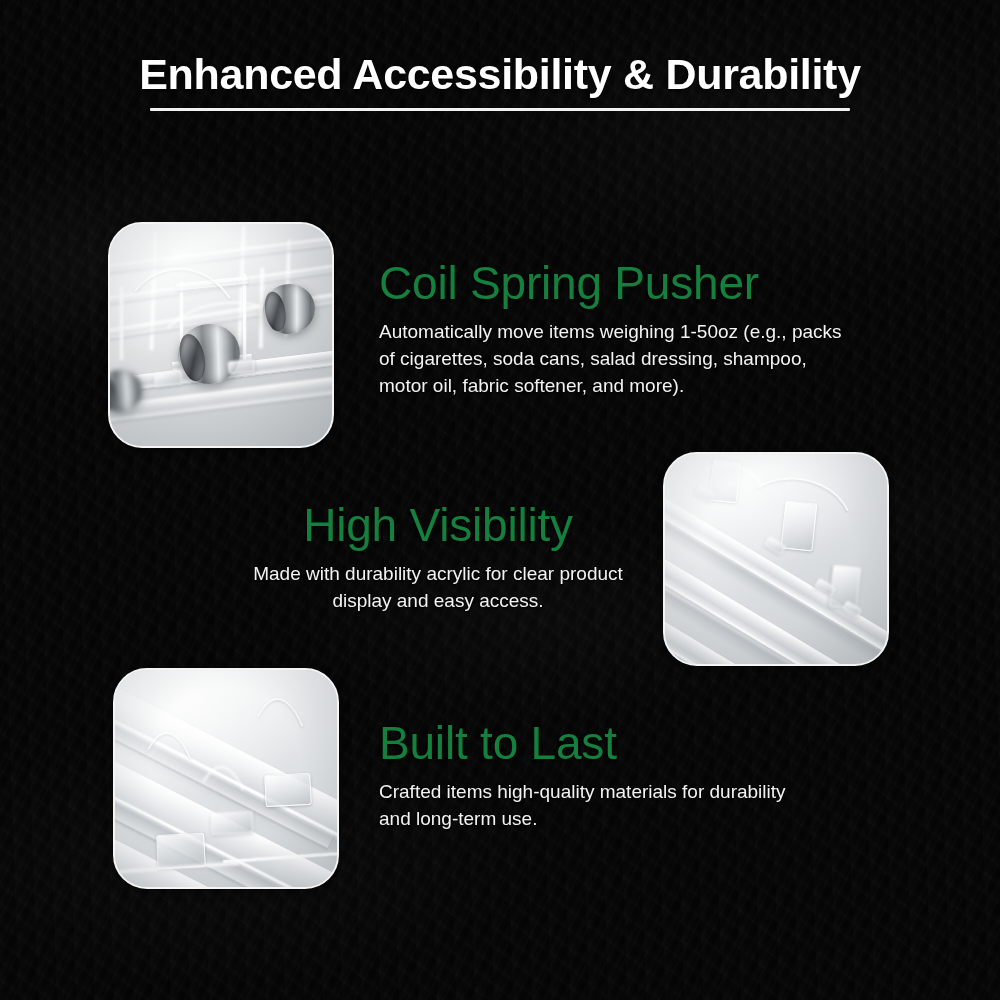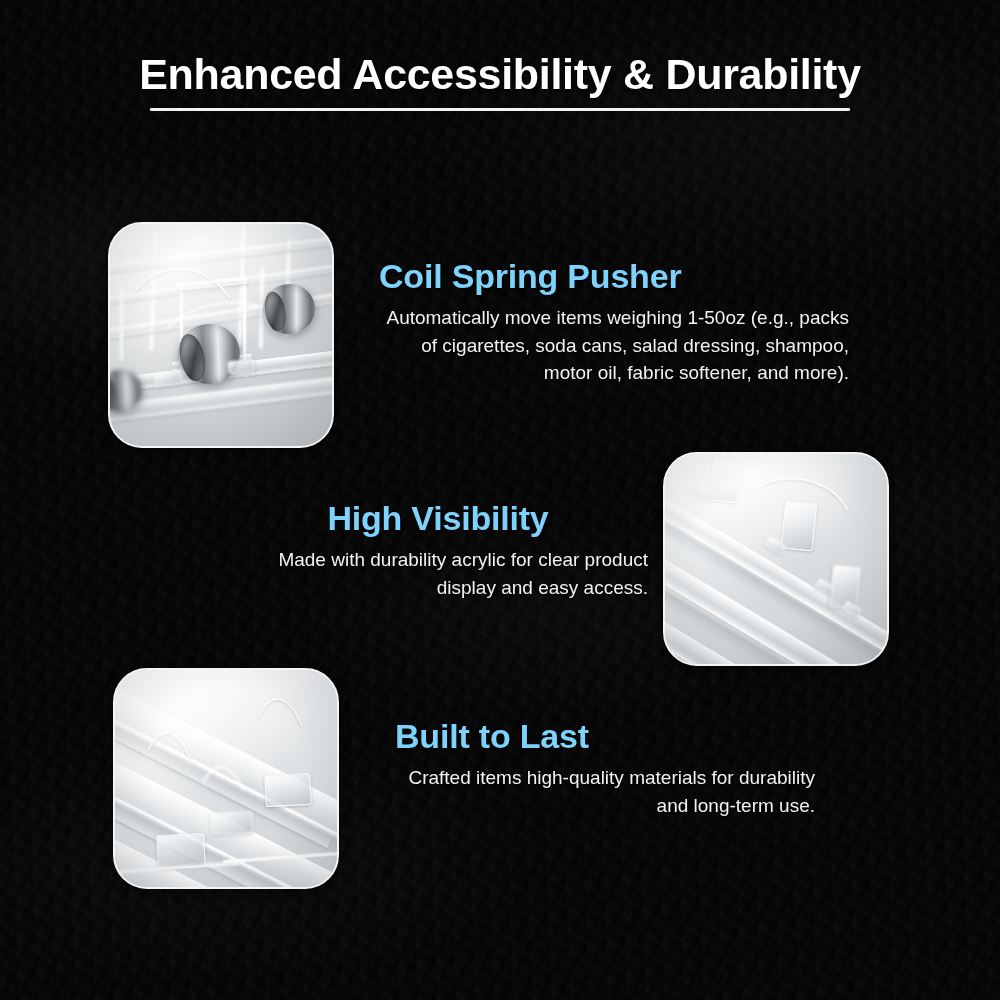--- a/index.html
+++ b/index.html
@@ -96,54 +96,53 @@
     position: absolute;
     inset: 0;
     overflow: hidden;
   }
 
   .copy {
     position: absolute;
   }
   .copy .feat-title {
     display: block;
-    color: #7dd3fc;
-    font-weight: bold;
-    font-size: 34px;
+    color: #15803d;
+    font-weight: normal;
+    font-size: 46px;
     letter-spacing: -0.2px;
     line-height: 1.1;
     margin: 0 0 9px 0;
     text-shadow: 0 1px 3px rgba(0,0,0,0.8);
   }
   .copy .feat-desc {
     display: block;
     color: #f3f3f3;
     font-size: 19px;
     line-height: 1.43;
     font-weight: normal;
     text-shadow: 0 1px 2px rgba(0,0,0,0.75);
-    text-align: right;
   }
   .copy.align-center { text-align: center; }
   .copy.align-left   { text-align: left; }
 
   
   #feature-1 { top: 0; left: 0; width: 1000px; height: 1000px; }
   #thumb-1 { left: 108px; top: 222px; width: 222px; height: 222px; }
   #copy-1  { left: 379px; top: 258px; width: 470px; }
 
   
   #feature-2 { top: 0; left: 0; width: 1000px; height: 1000px; }
   #thumb-2 { left: 663px; top: 452px; width: 222px; height: 210px; }
   #copy-2  { left: 228px; top: 500px; width: 420px; }
 
   
   #feature-3 { top: 0; left: 0; width: 1000px; height: 1000px; }
   #thumb-3 { left: 113px; top: 668px; width: 222px; height: 217px; }
-  #copy-3  { left: 379px; top: 718px; width: 420px; margin-left: 16px; }
+  #copy-3  { left: 379px; top: 718px; width: 420px; }
 
   
   .acrylic-base {
     position: absolute;
     inset: 0;
     background:
       linear-gradient(145deg, #f7f8f8 0%, #e6e8e9 34%, #d2d5d7 62%, #bfc3c6 100%);
   }
   .glass-bar {
     position: absolute;

